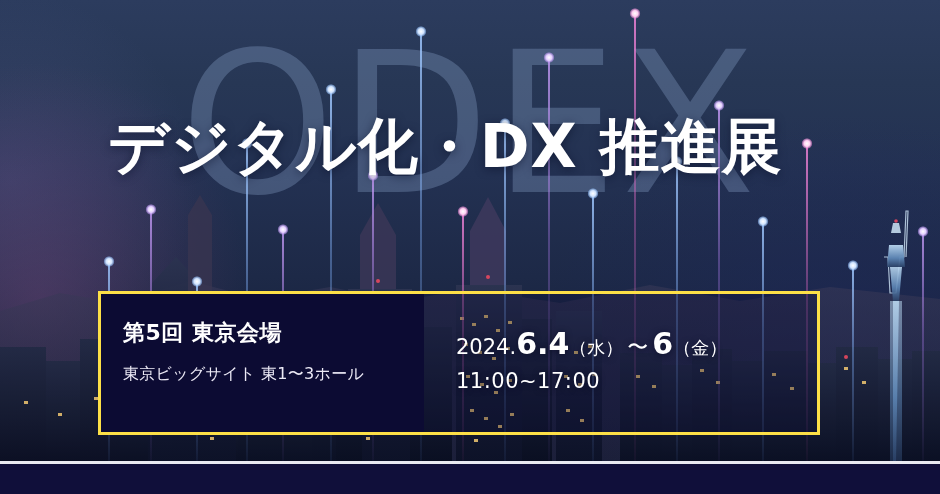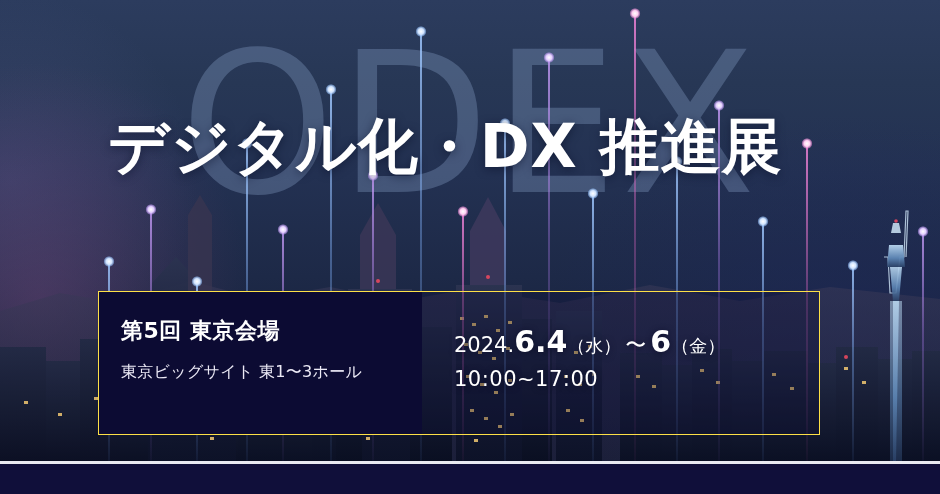--- a/index.html
+++ b/index.html
@@ -87,21 +87,21 @@
     line-height:68px;
     letter-spacing:1px;
     color:#ffffff;
     text-shadow:0 2px 10px rgba(10,14,40,.55);
     white-space:nowrap;
   }
 
   
   .info-panel {
     position:absolute; left:98px; top:291px; width:722px; height:144px;
-    border:1px solid #fde047;
+    border:3px solid #fde047;
     display:flex;
   }
   .panel-left {
     width:323px; height:100%;
     background:#0c0b33;
     padding:24px 0 0 22px;
   }
   .panel-right {
     flex:1; height:100%;
     background:rgba(14,12,52,0.30);
@@ -406,21 +406,21 @@
 
       <div class="panel-left">
         <div class="venue-title">第5回 東京会場</div>
         <div class="venue-sub">東京ビッグサイト 東1〜3ホール</div>
       </div>
 
       <div class="panel-right">
         <div class="date-line">
           <span class="date-year">2024.</span><span class="date-big">6.4</span><span class="date-dow">（水）</span><span class="date-tilde">〜</span><span class="date-big">6</span><span class="date-dow">（金）</span>
         </div>
-        <div class="time-line">10:00~17:00</div>
+        <div class="time-line">11:00~17:00</div>
       </div>
 
     </div>
   </div>
 
   <div class="hr-white"></div>
   <div class="footer-band"></div>
 
 </div>
 

